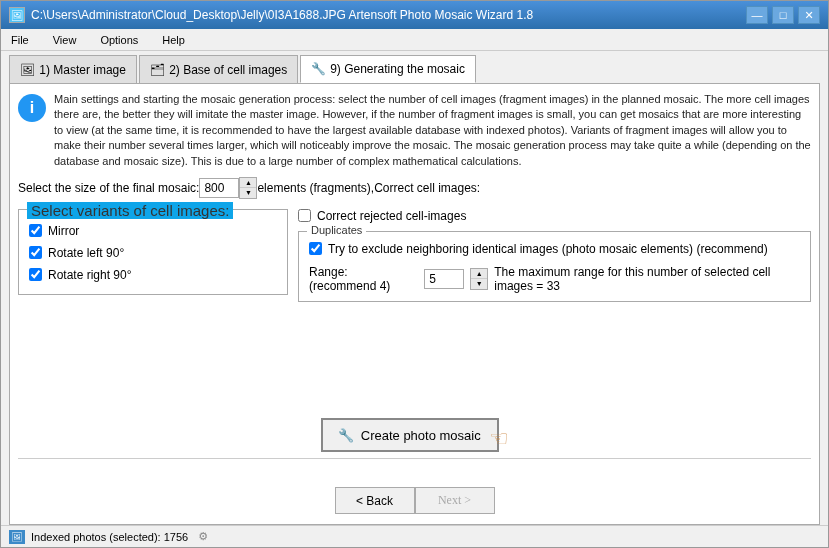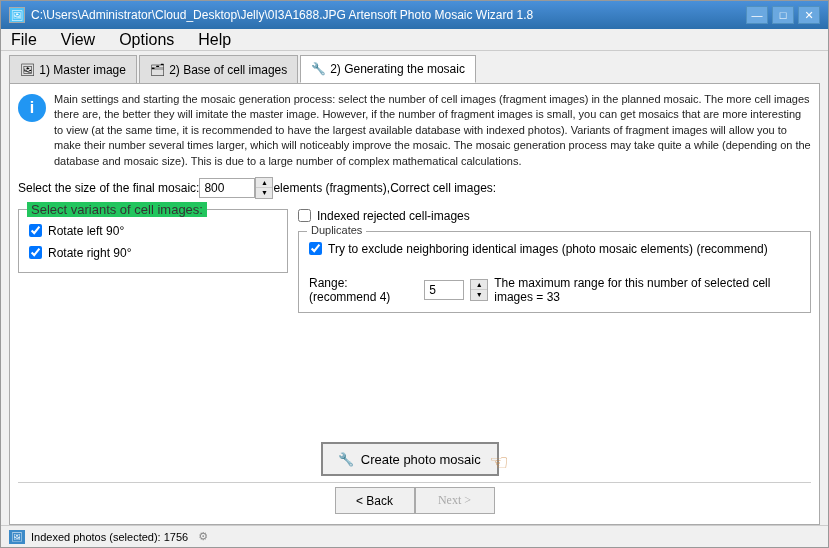--- a/index.html
+++ b/index.html
@@ -65,21 +65,21 @@
       background: #f0f0f0;
       border-bottom: 1px solid #ccc;
       padding: 2px 4px;
       display: flex;
       gap: 12px;
       height: 22px;
       align-items: center;
       flex-shrink: 0;
     }
     .menu-item {
-      font-size: 16px;
+      font-size: 11px;
       padding: 1px 6px;
       cursor: pointer;
       color: #000;
     }
     .tabs-bar {
       background: #f0f0f0;
       padding: 4px 8px 0 8px;
       display: flex;
       gap: 2px;
       flex-shrink: 0;
@@ -135,21 +135,21 @@
       line-height: 1.4;
       color: #222;
     }
     .size-row {
       display: flex;
       align-items: center;
       margin-bottom: 10px;
     }
     .size-label { font-size: 12px; }
     .size-input {
-      width: 56px;
+      width: 40px;
       height: 20px;
       border: 1px solid #aaa;
       padding: 1px 4px;
       font-size: 12px;
     }
     .spinner {
       display: flex;
       flex-direction: column;
       border: 1px solid #aaa;
     }
@@ -183,23 +183,23 @@
     .group-box {
       border: 1px solid #aaa;
       padding: 6px 10px 8px 10px;
       position: relative;
       margin-bottom: 8px;
     }
     .group-box-title {
       position: absolute;
       top: -8px;
       left: 8px;
-      background: #22c55e;
+      background: #0ea5e9;
       padding: 0 4px;
-      font-size: 13px;
+      font-size: 15px;
       color: #333;
     }
     .checkbox-row {
       display: flex;
       align-items: center;
       gap: 6px;
       margin-bottom: 4px;
       margin-top: 8px;
     }
     .checkbox-row input[type=checkbox] {
@@ -225,21 +225,21 @@
       background: white;
       padding: 0 4px;
       font-size: 11px;
       color: #333;
     }
     .dup-check-row {
       display: flex;
       align-items: center;
       gap: 6px;
       margin-top: 4px;
-      margin-bottom: 20px;
+      margin-bottom: 9px;
     }
     .range-row {
       display: flex;
       align-items: center;
       gap: 6px;
       font-size: 12px;
     }
     .range-input {
       width: 40px;
       height: 20px;
@@ -275,20 +275,21 @@
       border-top: 1px solid #ccc;
       padding-top: 4px;
     }
     .nav-btn {
       background: #f0f0f0;
       border: 1px solid #aaa;
       padding: 5px 20px;
       cursor: pointer;
       font-size: 12px;
       min-width: 80px;
+      margin-top: 24px;
     }
     .nav-btn.disabled { color: #aaa; cursor: default; font-family: Liberation Serif, serif; }
     .status-bar {
       background: #f0f0f0;
       border-top: 1px solid #ccc;
       padding: 2px 8px;
       display: flex;
       align-items: center;
       gap: 6px;
       height: 22px;
@@ -342,21 +343,21 @@
     <div class="tab">
       <span>🖼</span>
       <span>1) Master image</span>
     </div>
     <div class="tab">
       <span>🗂</span>
       <span>2) Base of cell images</span>
     </div>
     <div class="tab active">
       <span>🔧</span>
-      <span>2) Generating the mosaic</span>
+      <span>9) Generating the mosaic</span>
     </div>
   </div>
 
   <div class="content-area">
 
     <div class="info-box">
       <div class="info-icon">i</div>
       <div class="info-text">Main settings and starting the mosaic generation process: select the number of cell images (fragment images) in the planned mosaic. The more cell images there are, the better they will imitate the master image. However, if the number of fragment images is small, you can get mosaics that are more interesting to view (at the same time, it is recommended to have the largest available database with indexed photos). Variants of fragment images will allow you to make their number several times larger, which will noticeably improve the mosaic. The mosaic generation process may take quite a while (depending on the database and mosaic size). This is due to a large number of complex mathematical calculations.</div>
     </div>
 
@@ -369,36 +370,40 @@
       </div>
       <span class="size-label">elements (fragments),</span>
       <span class="correct-label">Correct cell images:</span>
     </div>
 
     <div class="main-panels">
 
       <div class="left-panel">
         <div class="group-box">
           <span class="group-box-title">Select variants of cell images:</span>
+          <div class="checkbox-row">
+            <input type="checkbox" id="mirror" checked="" style="">
+            <label for="mirror">Mirror</label>
+          </div>
           <div class="checkbox-row">
             <input type="checkbox" id="rotate_left" checked="" style="">
             <label for="rotate_left">Rotate left 90°</label>
           </div>
           <div class="checkbox-row">
             <input type="checkbox" id="rotate_right" checked="" style="">
             <label for="rotate_right">Rotate right 90°</label>
           </div>
         </div>
       </div>
 
       <div class="right-panel">
 
         <div class="include-row">
           <input type="checkbox" id="include_rejected" style="">
-          <label for="include_rejected">Indexed rejected cell-images</label>
+          <label for="include_rejected">Correct rejected cell-images</label>
         </div>
 
         <div class="duplicates-box">
           <span class="duplicates-title">Duplicates</span>
           <div class="dup-check-row">
             <input type="checkbox" id="exclude_dup" checked="" style="">
             <label for="exclude_dup">Try to exclude neighboring identical images (photo mosaic elements) (recommend)</label>
           </div>
           <div class="range-row">
             <span>Range: (recommend 4)</span>

